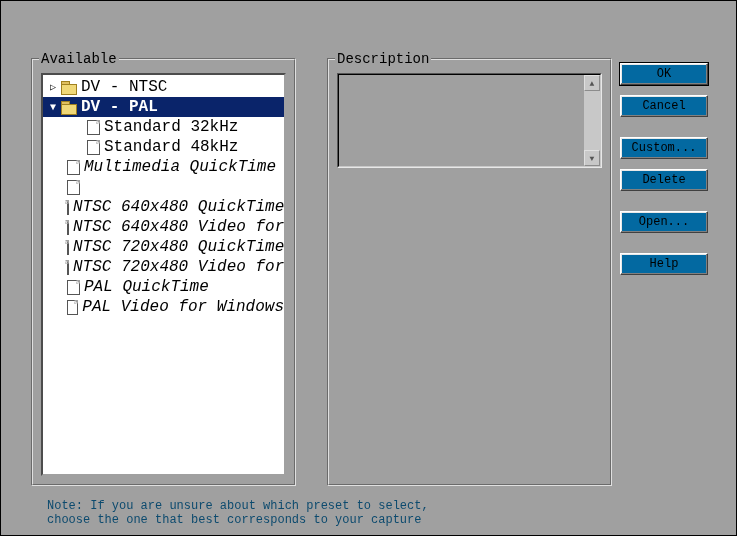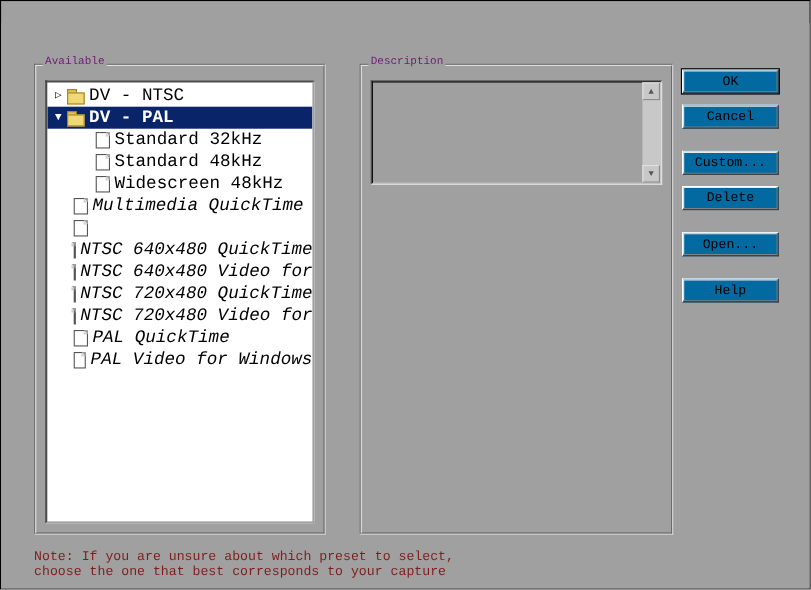--- a/index.html
+++ b/index.html
@@ -41,23 +41,23 @@
     top: 30px;
     width: 265px;
     height: 435px;
   }
   .group-label {
     position: absolute;
     top: 0;
     left: 8px;
     background: #a0a0a0;
     padding: 0 2px;
-    font-size: 10px;
+    font-size: 14px;
     z-index: 2;
-    color: #701a75;
+    color: #000000;
   }
   .group-frame {
     position: absolute;
     top: 7px;
     left: 0;
     right: 0;
     bottom: 0;
     border: 1px solid #6b6b6b;
     border-right-color: #e0e0e0;
     border-bottom-color: #e0e0e0;
@@ -229,24 +229,24 @@
     cursor: pointer;
     margin-bottom: 10px;
   }
   .btn.default {
     outline: 1px solid #000;
   }
   .gap { height: 10px; }
 
   .note {
     position: absolute;
-    left: 30px;
+    left: 46px;
     bottom: 8px;
     font-size: 12px;
-    color: #7f1d1d;
+    color: #0c4a6e;
     line-height: 14px;
   }
 </style>
 </head>
 <body>
 
 <div class="window">
 
   <div class="content">
 
@@ -267,24 +267,20 @@
               <span class="folder-icon"></span>
               <span class="label">DV - PAL</span>
             </div>
             <div class="tree-row indent-2">
               <span class="file-icon"></span>
               <span class="label">Standard 32kHz</span>
             </div>
             <div class="tree-row indent-2">
               <span class="file-icon"></span>
               <span class="label">Standard 48kHz</span>
-            </div>
-            <div class="tree-row indent-2">
-              <span class="file-icon"></span>
-              <span class="label">Widescreen 48kHz</span>
             </div>
             <div class="tree-row indent-1">
               <span class="file-icon"></span>
               <span class="label">Multimedia QuickTime</span>
             </div>
             <div class="tree-row indent-1">
               <span class="file-icon"></span>
             </div>
             <div class="tree-row indent-1">
               <span class="file-icon"></span>

